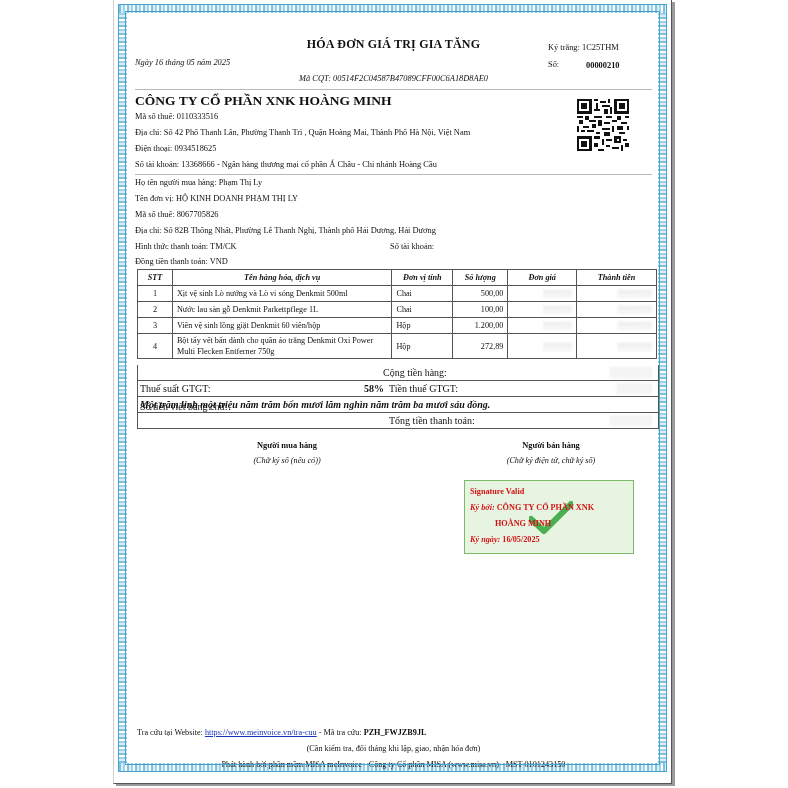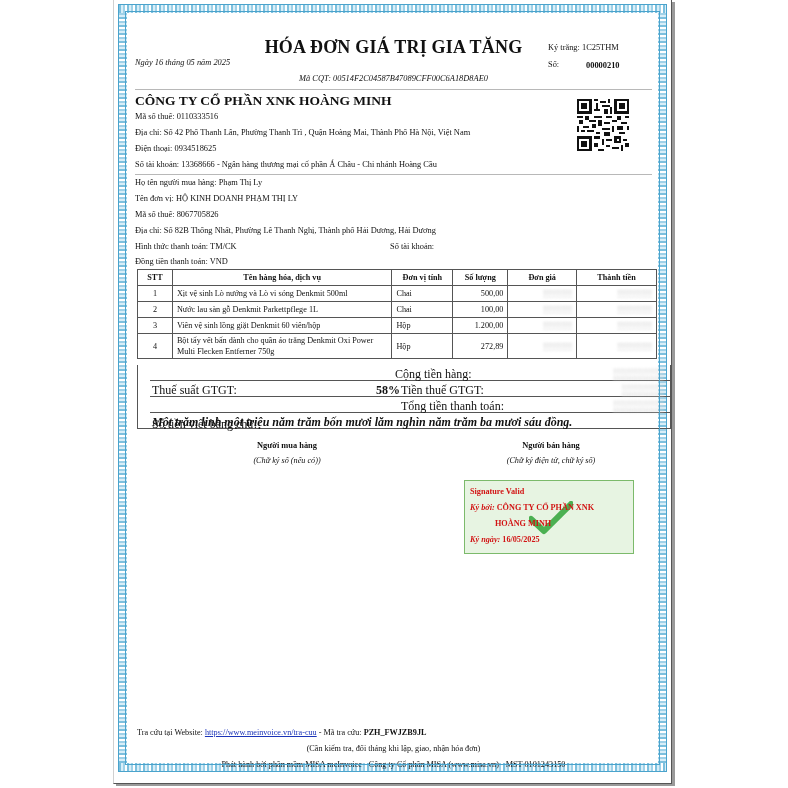--- a/index.html
+++ b/index.html
@@ -10,45 +10,45 @@
     background:
       repeating-linear-gradient(90deg, #7cc0de 0 2px, #d8eef8 2px 4px, #9fd1e8 4px 6px, #ffffff 6px 8px) top / 100% 8px no-repeat,
       repeating-linear-gradient(90deg, #7cc0de 0 2px, #d8eef8 2px 4px, #9fd1e8 4px 6px, #ffffff 6px 8px) bottom / 100% 8px no-repeat,
       repeating-linear-gradient(0deg, #7cc0de 0 2px, #d8eef8 2px 4px, #9fd1e8 4px 6px, #ffffff 6px 8px) left / 8px 100% no-repeat,
       repeating-linear-gradient(0deg, #7cc0de 0 2px, #d8eef8 2px 4px, #9fd1e8 4px 6px, #ffffff 6px 8px) right / 8px 100% no-repeat;
     background-origin: border-box; background-clip: border-box; box-sizing: border-box; }
   .frame::after { content: ""; position: absolute; left: -2px; top: -2px; right: -2px; bottom: -2px; border: 1px solid #4aa3cc; pointer-events: none; }
   .frame::before { content: ""; position: absolute; left: -9px; top: -9px; right: -9px; bottom: -9px; border: 1px solid #4aa3cc; pointer-events: none; }
   .content { position: absolute; left: 8px; top: 4px; right: 6px; bottom: 4px; font-size: 8.2px; }
 
-  .title { position: absolute; left: 0; right: 0; top: 20px; text-align: center; font-size: 18px; font-weight: bold; letter-spacing: 0.2px; }
+  .title { position: absolute; left: 0; right: 0; top: 20px; text-align: center; font-size: 12px; font-weight: bold; letter-spacing: 0.2px; }
   .date { position: absolute; left: 0; right: 0; top: 41px; text-align: left; font-style: italic; font-size: 8.4px; }
   .cqt { position: absolute; left: 0; right: 0; top: 57px; text-align: center; font-style: italic; font-size: 8.4px; }
   .kyhieu { position: absolute; left: 413px; top: 26px; font-size: 8.4px; }
   .so-label { position: absolute; left: 413px; top: 43px; font-size: 8.4px; }
   .so-value { position: absolute; left: 451px; top: 44px; font-size: 8.4px; font-weight: bold; text-align: center; }
   .hr { position: absolute; left: 0; right: 0; height: 0; border-top: 1px solid #b8b8b8; }
 
   .company { position: absolute; left: 0; top: 76px; font-size: 13.5px; font-weight: bold; }
   .line { position: absolute; left: 0; white-space: nowrap; font-size: 8.4px; }
   .qr { position: absolute; left: 442px; top: 81px; width: 52px; height: 54px; }
 
   table.items { position: absolute; left: 2px; top: 252px; width: 520px; border-collapse: collapse; font-size: 8.2px; }
   table.items th, table.items td { border: 1px solid #555; padding: 1px 4px; }
-  table.items th { font-weight: bold; text-align: center; height: 13px; }
+  table.items th { font-weight: bold; text-align: center; height: 13px; font-style: italic; }
   table.items td { height: 13px; }
   .c-stt { width: 22px; text-align: center; }
   .c-name { width: 186px; }
   .c-unit { width: 45px; }
   .c-qty { width: 40px; text-align: right; }
   .c-price { width: 52px; text-align: right; color: #e8e8e8; }
   .c-total { width: 62px; text-align: right; color: #e8e8e8; }
   .blur { filter: blur(1.2px); color: #d8d8d8; }
 
-  .summary { position: absolute; left: 2px; top: 348px; width: 520px; border: 1px solid #555; border-top: none; font-size: 12px; padding-left: 12px; }
+  .summary { position: absolute; left: 2px; top: 348px; width: 520px; border: 1px solid #555; border-top: none; font-size: 10px; }
   .srow { position: relative; height: 15px; border-bottom: 1px solid #555; }
   .srow:last-child { border-bottom: none; }
   .srow span { position: absolute; top: 2px; white-space: nowrap; }
 
   .sign-h { position: absolute; font-weight: bold; font-size: 8.4px; text-align: center; width: 160px; }
   .sign-s { position: absolute; font-style: italic; font-size: 8.2px; text-align: center; width: 160px; }
 
   .sigbox { position: absolute; left: 329px; top: 463px; width: 168px; height: 72px; background: #e7f4e2; border: 1px solid #7cba6b; color: #d21414; font-weight: bold; font-size: 8.2px; }
   .sigbox .l { position: absolute; left: 5px; white-space: nowrap; }
   .sigbox .check { position: absolute; left: 64px; top: 20px; width: 44px; height: 34px; }
@@ -202,28 +202,28 @@
           <span style="left:245px">Cộng tiền hàng:</span>
           <span class="blur" style="right:6px">▒▒▒▒▒▒</span>
         </div>
         <div class="srow">
           <span style="left:2px">Thuế suất GTGT:</span>
           <span style="left:226px;font-weight:bold">58%</span>
           <span style="left:251px">Tiền thuế GTGT:</span>
           <span class="blur" style="right:6px">▒▒▒▒▒</span>
         </div>
         <div class="srow">
-          <span style="left:251px">Tổng tiền thanh toán:</span>
-          <span class="blur" style="right:6px">▒▒▒▒▒▒</span>
-        </div>
-        <div class="srow">
           <span style="left:2px">
             <span>Số tiền viết bằng chữ:</span>
             <b><i>Một trăm linh một triệu năm trăm bốn mươi lăm nghìn năm trăm ba mươi sáu đồng.</i></b>
           </span>
+        </div>
+        <div class="srow">
+          <span style="left:251px">Tổng tiền thanh toán:</span>
+          <span class="blur" style="right:6px">▒▒▒▒▒▒</span>
         </div>
       </div>
 
       <div class="sign-h" style="left:72px;top:424px">Người mua hàng</div>
       <div class="sign-s" style="left:72px;top:439px">(Chữ ký số (nếu có))</div>
       <div class="sign-h" style="left:336px;top:424px">Người bán hàng</div>
       <div class="sign-s" style="left:336px;top:439px">(Chữ ký điện tử, chữ ký số)</div>
 
       <div class="sigbox">
         <svg class="check" viewBox="0 0 44 34">

